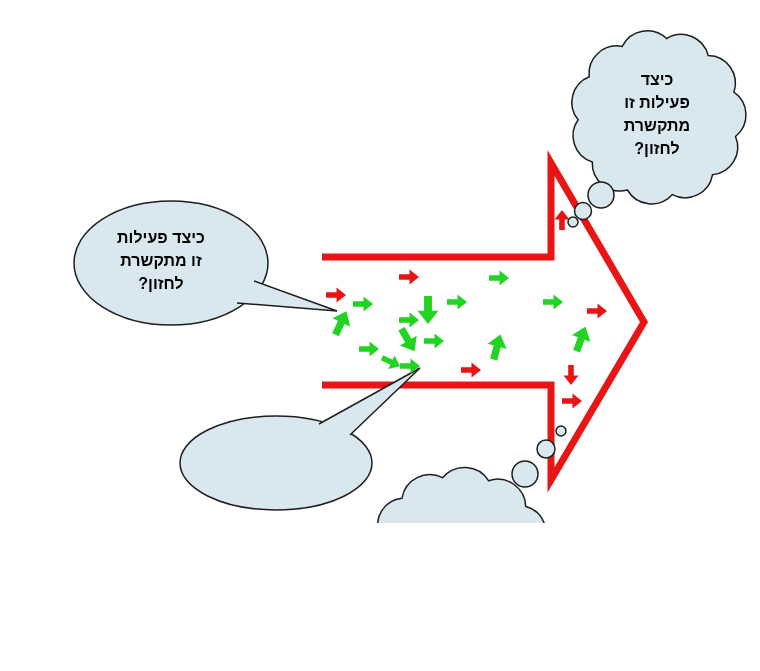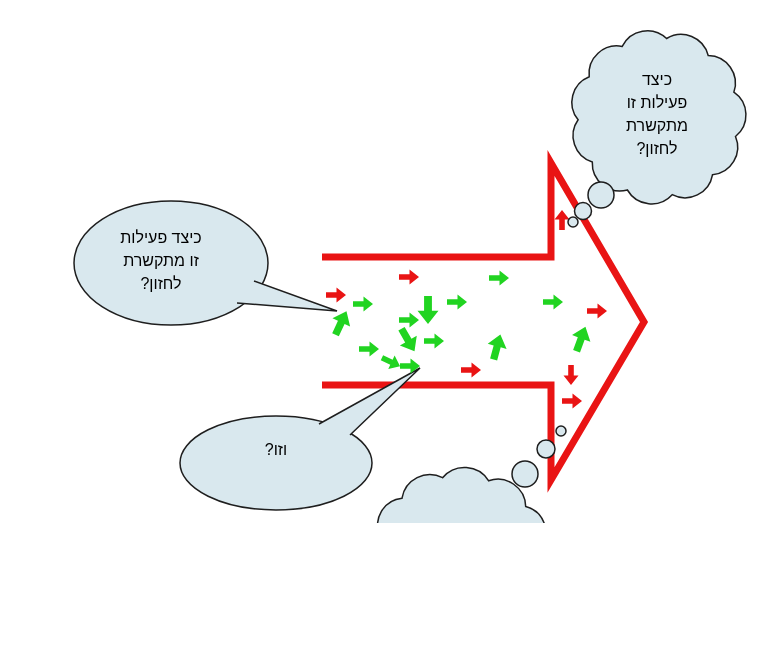--- a/index.html
+++ b/index.html
@@ -2,20 +2,21 @@
 <html style="--big-arrow: #e91414; --bubble-fill: #d9e8ee; --bubble-stroke: #1e1e1e; --text-color: #000000; --canvas-bg: #ffffff;"><head>
 <meta charset="utf-8">
 <style>
   html,body{margin:0;padding:0;background:#fff;}
   #canvas{
     position:relative;
     width:760px;height:523px;
     background:var(--canvas-bg,#fff);
     overflow:hidden;
     font-family:"Liberation Sans","DejaVu Sans",sans-serif;
+    font-weight:bold;
   }
   #canvas svg{position:absolute;left:0;top:0;}
   .bubble{
     fill:var(--bubble-fill,#d9e8ee);
     stroke:var(--bubble-stroke,#1e1e1e);
     stroke-width:1.5;
   }
   .big-arrow{
     fill:none;
     stroke:var(--big-arrow,#e91414);
@@ -97,14 +98,13 @@
     </g>
   </svg>
 
   <div id="lbl-cloud-tr" class="label">כיצד
 פעילות זו
 מתקשרת
 לחזון?</div>
   <div id="lbl-speech-left" class="label">כיצד פעילות
 זו מתקשרת
 לחזון?</div>
-  <div id="lbl-speech-bottom" class="label">וזו?</div>
 </div>
 
 </body></html>

